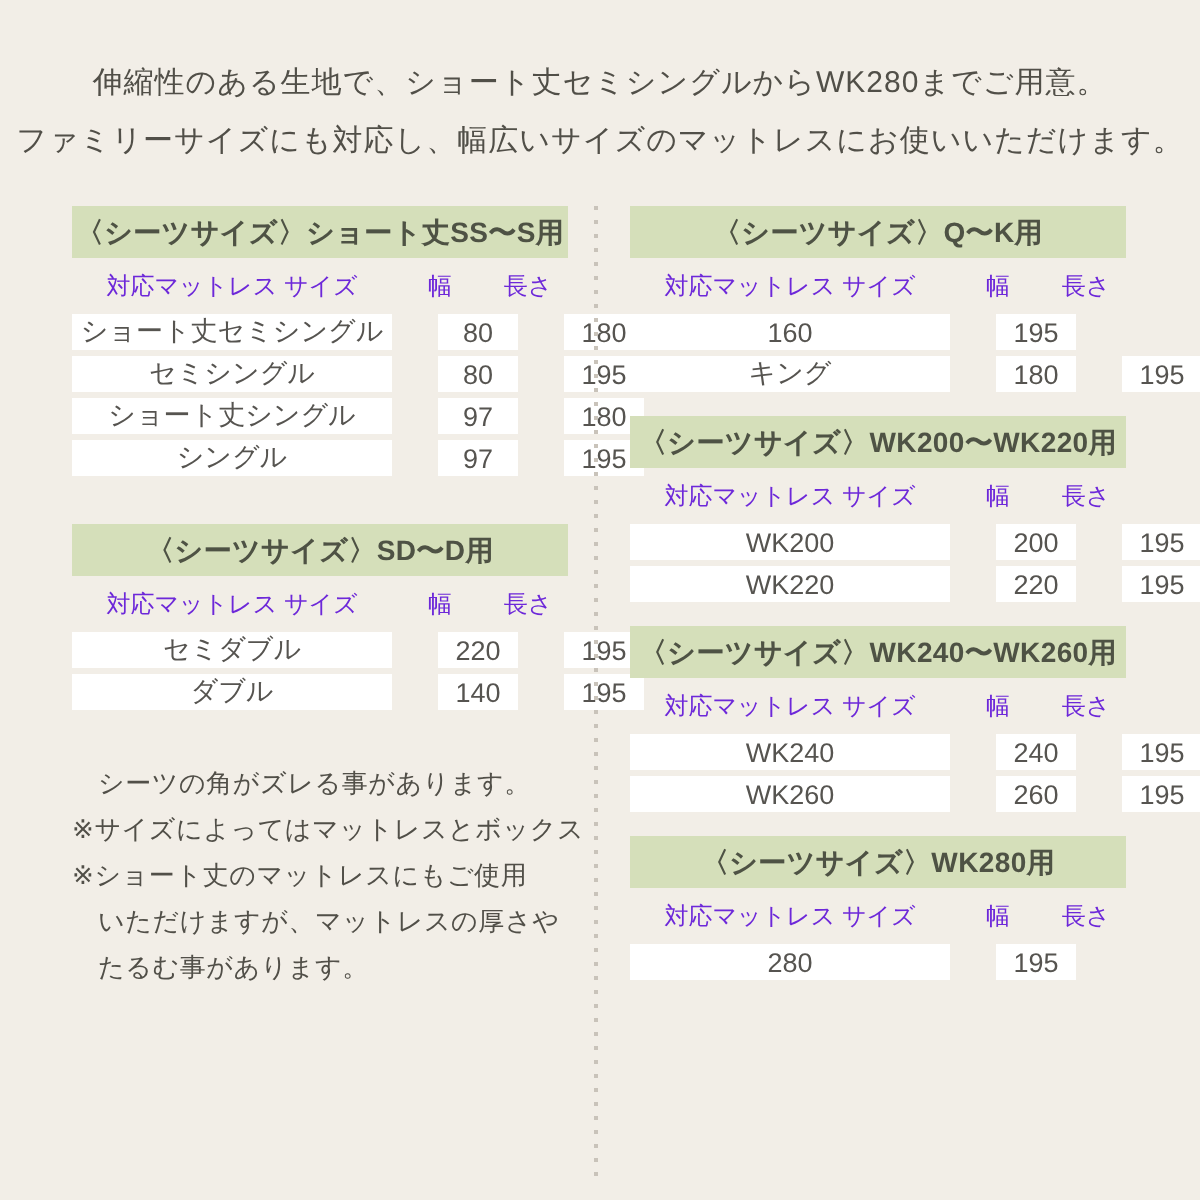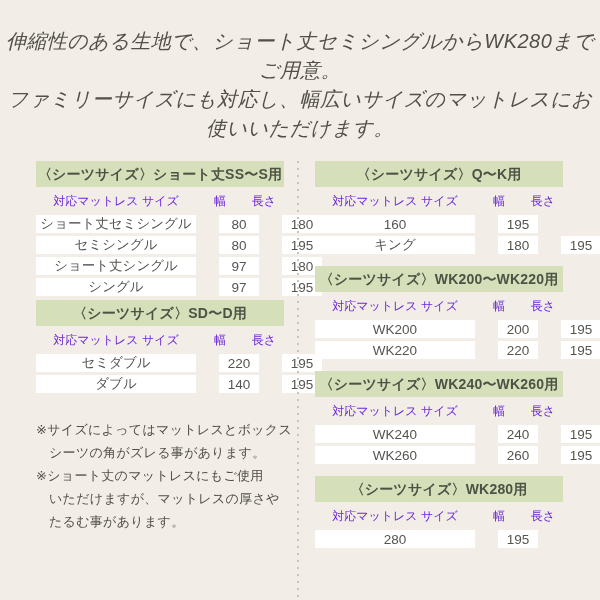--- a/index.html
+++ b/index.html
@@ -3,31 +3,31 @@
 <meta charset="utf-8">
 <style>
   html,body{margin:0;padding:0;}
   body{
     width:600px;height:600px;overflow:hidden;
     background:#F2EEE7;
     font-family:"Liberation Sans","DejaVu Sans",sans-serif;
     color:#514F48;
   }
   .intro{padding-top:27px;text-align:center;}
-  .intro p{margin:0;font-size:20px;line-height:29px;letter-spacing:0.5px;font-style:italic;}
+  .intro p{margin:0;font-size:15px;line-height:29px;letter-spacing:0.5px;}
   .content{display:flex;margin-top:18px;padding-left:36px;}
   .col{width:248px;}
   .col.right{margin-left:16px;}
   .divider{
     width:2px;height:488px;margin-left:13px;
     background:repeating-linear-gradient(to bottom,#C9C3BA 0 2px,transparent 2px 7px);
   }
   .size-table{width:248px;}
   .size-table.gap-right{margin-bottom:12px;}
-  .t1{margin-bottom:4px;}
+  .t1{margin-bottom:24px;}
   .t2{margin-bottom:25px;}
   .table-title{
     height:26px;line-height:26px;background:#D5DFBA;color:#4E5244;
     text-align:center;font-size:14px;font-weight:bold;letter-spacing:0.2px;
   }
   .col-header,.row{
     display:grid;grid-template-columns:160px 40px 40px;column-gap:4px;
   }
   .col-header{height:28px;align-items:center;}
   .col-header span{text-align:center;font-size:12px;color:#6d28d9;}
@@ -97,22 +97,22 @@
       </div>
       <div class="row">
         <span class="cell">ダブル</span>
         <span class="cell">140</span>
         <span class="cell">195</span>
       </div>
     </div>
 
     <div class="notes">
       <p class="note">
+        <span class="note-line cont">シーツの角がズレる事があります。</span>
         <span class="note-line">※サイズによってはマットレスとボックス</span>
-        <span class="note-line cont">シーツの角がズレる事があります。</span>
       </p>
       <p class="note">
         <span class="note-line">※ショート丈のマットレスにもご使用</span>
         <span class="note-line cont">いただけますが、マットレスの厚さや</span>
         <span class="note-line cont">たるむ事があります。</span>
       </p>
     </div>
 
   </div>
 

